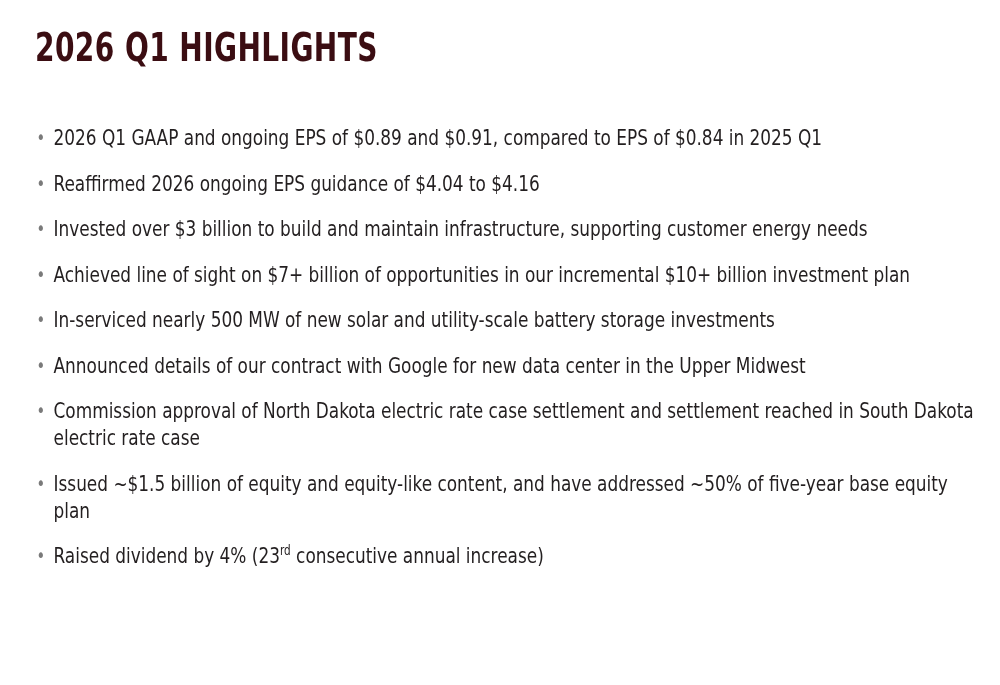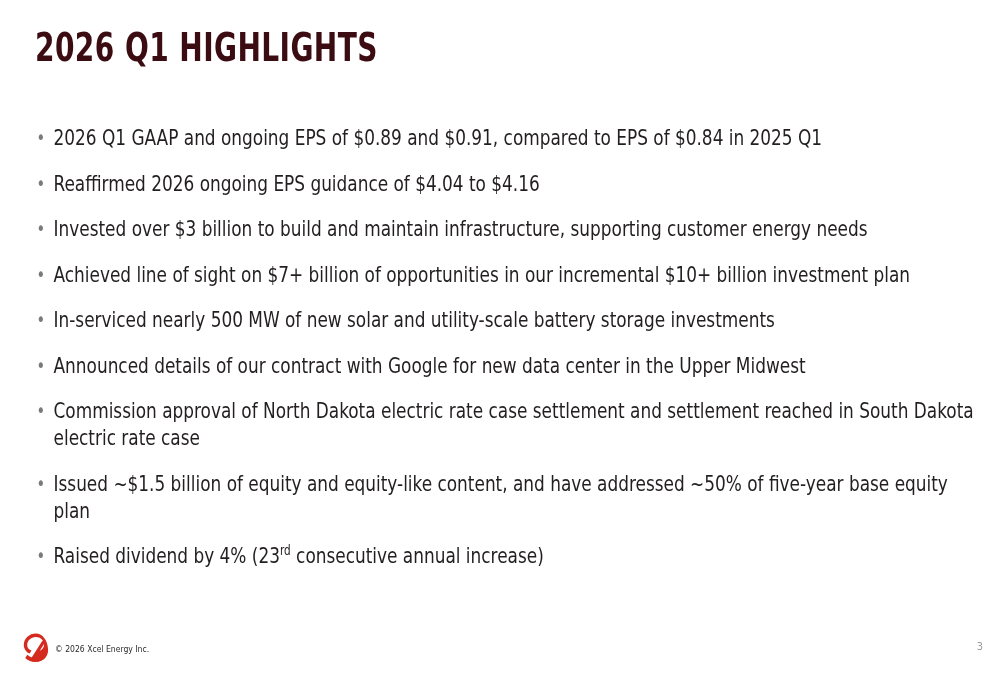--- a/index.html
+++ b/index.html
@@ -159,48 +159,14 @@
       <span class="btext">Issued ~$1.5 billion of equity and equity-like content, and have addressed ~50% of five-year base equity plan</span>
     </div>
 
     <div class="bullet-item">
       <span class="dot">•</span>
       <span class="btext"><span>Raised dividend by 4% (23</span><sup>rd</sup><span> consecutive annual increase)</span></span>
     </div>
 
   </div>
 
-  <div class="footer">
-
-    <div class="logo-wrap">
-      <svg viewBox="0 0 64 66" width="30" height="31" aria-hidden="true">
-        <path d="M31.5 3.2
-                 C17.8 3.2 6.0 13.6 6.0 27.4
-                 C6.0 36.0 11.0 42.8 18.6 45.6
-                 L22.4 39.6
-                 C16.8 37.9 13.2 33.4 13.2 27.6
-                 C13.2 18.4 21.0 10.4 31.4 10.4
-                 C41.6 10.4 49.3 17.6 49.3 26.8
-                 C49.3 33.0 45.6 37.8 40.0 39.9
-                 L53.6 18.6
-                 L45.6 18.6
-                 L22.8 54.2
-                 C19.2 53.0 15.9 51.0 13.4 48.4
-                 L9.0 55.2
-                 C14.8 60.6 22.6 63.6 31.3 63.6
-                 C45.6 63.6 57.8 53.0 57.8 38.6
-                 C57.8 19.2 46.6 3.2 31.5 3.2 Z" fill="#D52B1E"></path>
-        <path d="M31.4 63.6
-                 C40.0 63.6 47.4 59.8 52.0 53.8
-                 L45.8 48.2
-                 C42.4 53.0 37.2 56.4 31.3 56.4
-                 C28.4 56.4 25.5 55.6 22.8 54.2
-                 L18.8 60.6
-                 C22.6 62.6 26.9 63.6 31.4 63.6 Z" fill="#D52B1E"></path>
-      </svg>
-    </div>
-
-    <div class="copyright">© 2026 Xcel Energy Inc.</div>
-
-    <div class="page-number">3</div>
-  </div>
 
 </div>
 
 </body></html>

